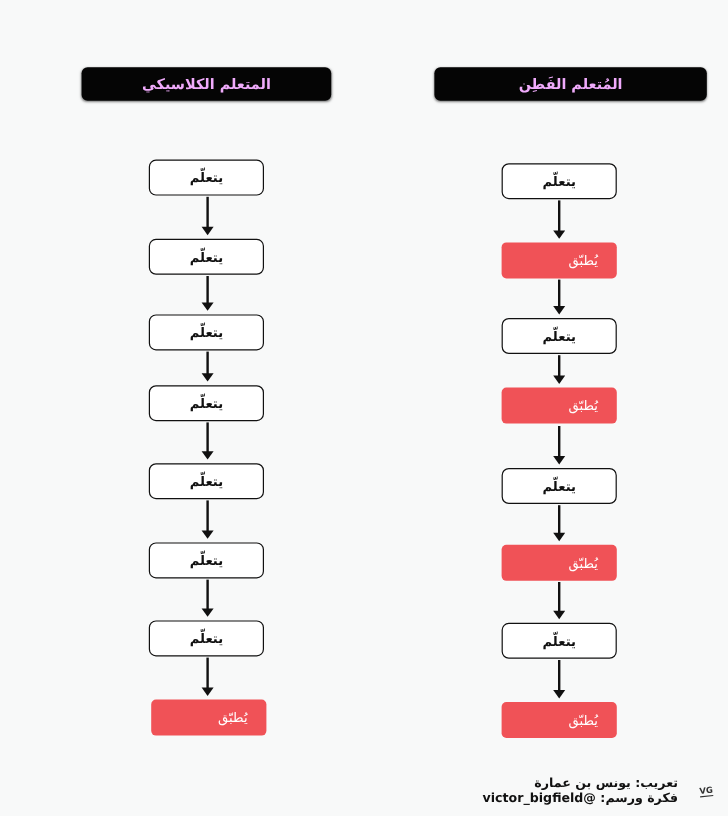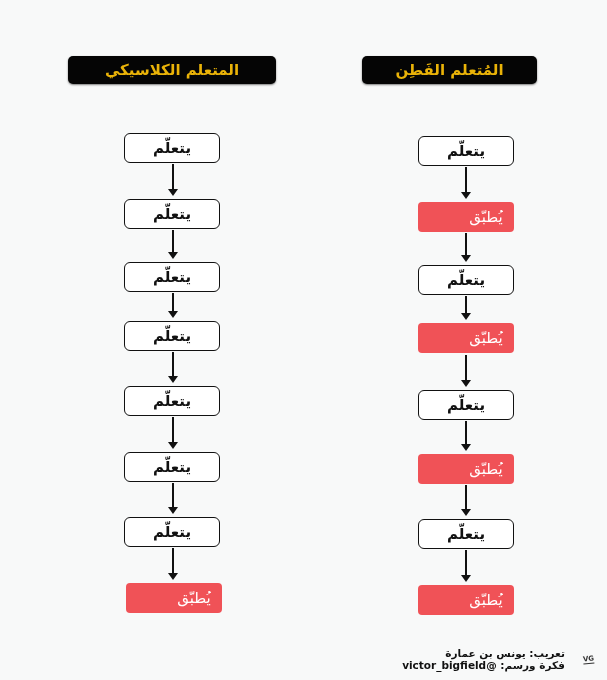--- a/index.html
+++ b/index.html
@@ -2,29 +2,29 @@
 <html><head>
   <meta charset="utf-8">
   <style>
     html, body { margin: 0; padding: 0; }
     body {
       width: 607px; height: 680px; position: relative; overflow: hidden;
       background: #f8f9f9;
       font-family: "DejaVu Sans", sans-serif;
     }
     .header {
-      position: absolute; height: 28px; background: #050505; color: #eab308;
+      position: absolute; height: 28px; background: #050505; color: #f0abfc;
       border-radius: 5px; box-shadow: 0 1px 2px rgba(0,0,0,0.5);
       display: flex; align-items: center; justify-content: center;
-      font-size: 15px; font-weight: bold; direction: rtl;
+      font-size: 12px; font-weight: bold; direction: rtl;
     }
     .box {
       position: absolute; width: 96px; height: 30px; box-sizing: border-box;
       border-radius: 6px; display: flex; align-items: center; justify-content: center;
-      font-size: 15px; font-weight: bold; direction: rtl;
+      font-size: 11px; font-weight: bold; direction: rtl;
     }
     .box.learn { background: #ffffff; border: 1.5px solid #111; color: #111; }
     .box.apply { background: #f05257; color: #fff; font-weight: normal; border-radius: 4px; padding-left: 40px; }
     .arrow { position: absolute; width: 2px; background: #111; }
     .arrow::after {
       content: ""; position: absolute; left: -4px; bottom: -2px;
       width: 0; height: 0; border-left: 5px solid transparent; border-right: 5px solid transparent;
       border-top: 7px solid #111;
     }
     .credits {
@@ -33,21 +33,21 @@
     }
     .logo {
       position: absolute; left: 583px; top: 655px; font-size: 7px; font-weight: bold; color: #333;
       border-bottom: 1px solid #333; transform: rotate(-6deg);
     }
   </style>
 </head>
 <body>
 
 <div class="header" style="left:68px; top:56px; width:208px;">المتعلم الكلاسيكي</div>
-<div class="header" style="left:362px; top:56px; width:175px;">المُتعلم الفَطِن</div>
+<div class="header" style="left:362px; top:56px; width:227px;">المُتعلم الفَطِن</div>
 
 <div class="box learn" style="left:124px; top:133px;">يتعلّم</div>
 <div class="arrow" style="left:172px; top:164px; height:30px;"></div>
 <div class="box learn" style="left:124px; top:199px;">يتعلّم</div>
 <div class="arrow" style="left:172px; top:230px; height:27px;"></div>
 <div class="box learn" style="left:124px; top:262px;">يتعلّم</div>
 <div class="arrow" style="left:172px; top:293px; height:23px;"></div>
 <div class="box learn" style="left:124px; top:321px;">يتعلّم</div>
 <div class="arrow" style="left:172px; top:352px; height:29px;"></div>
 <div class="box learn" style="left:124px; top:386px;">يتعلّم</div>

